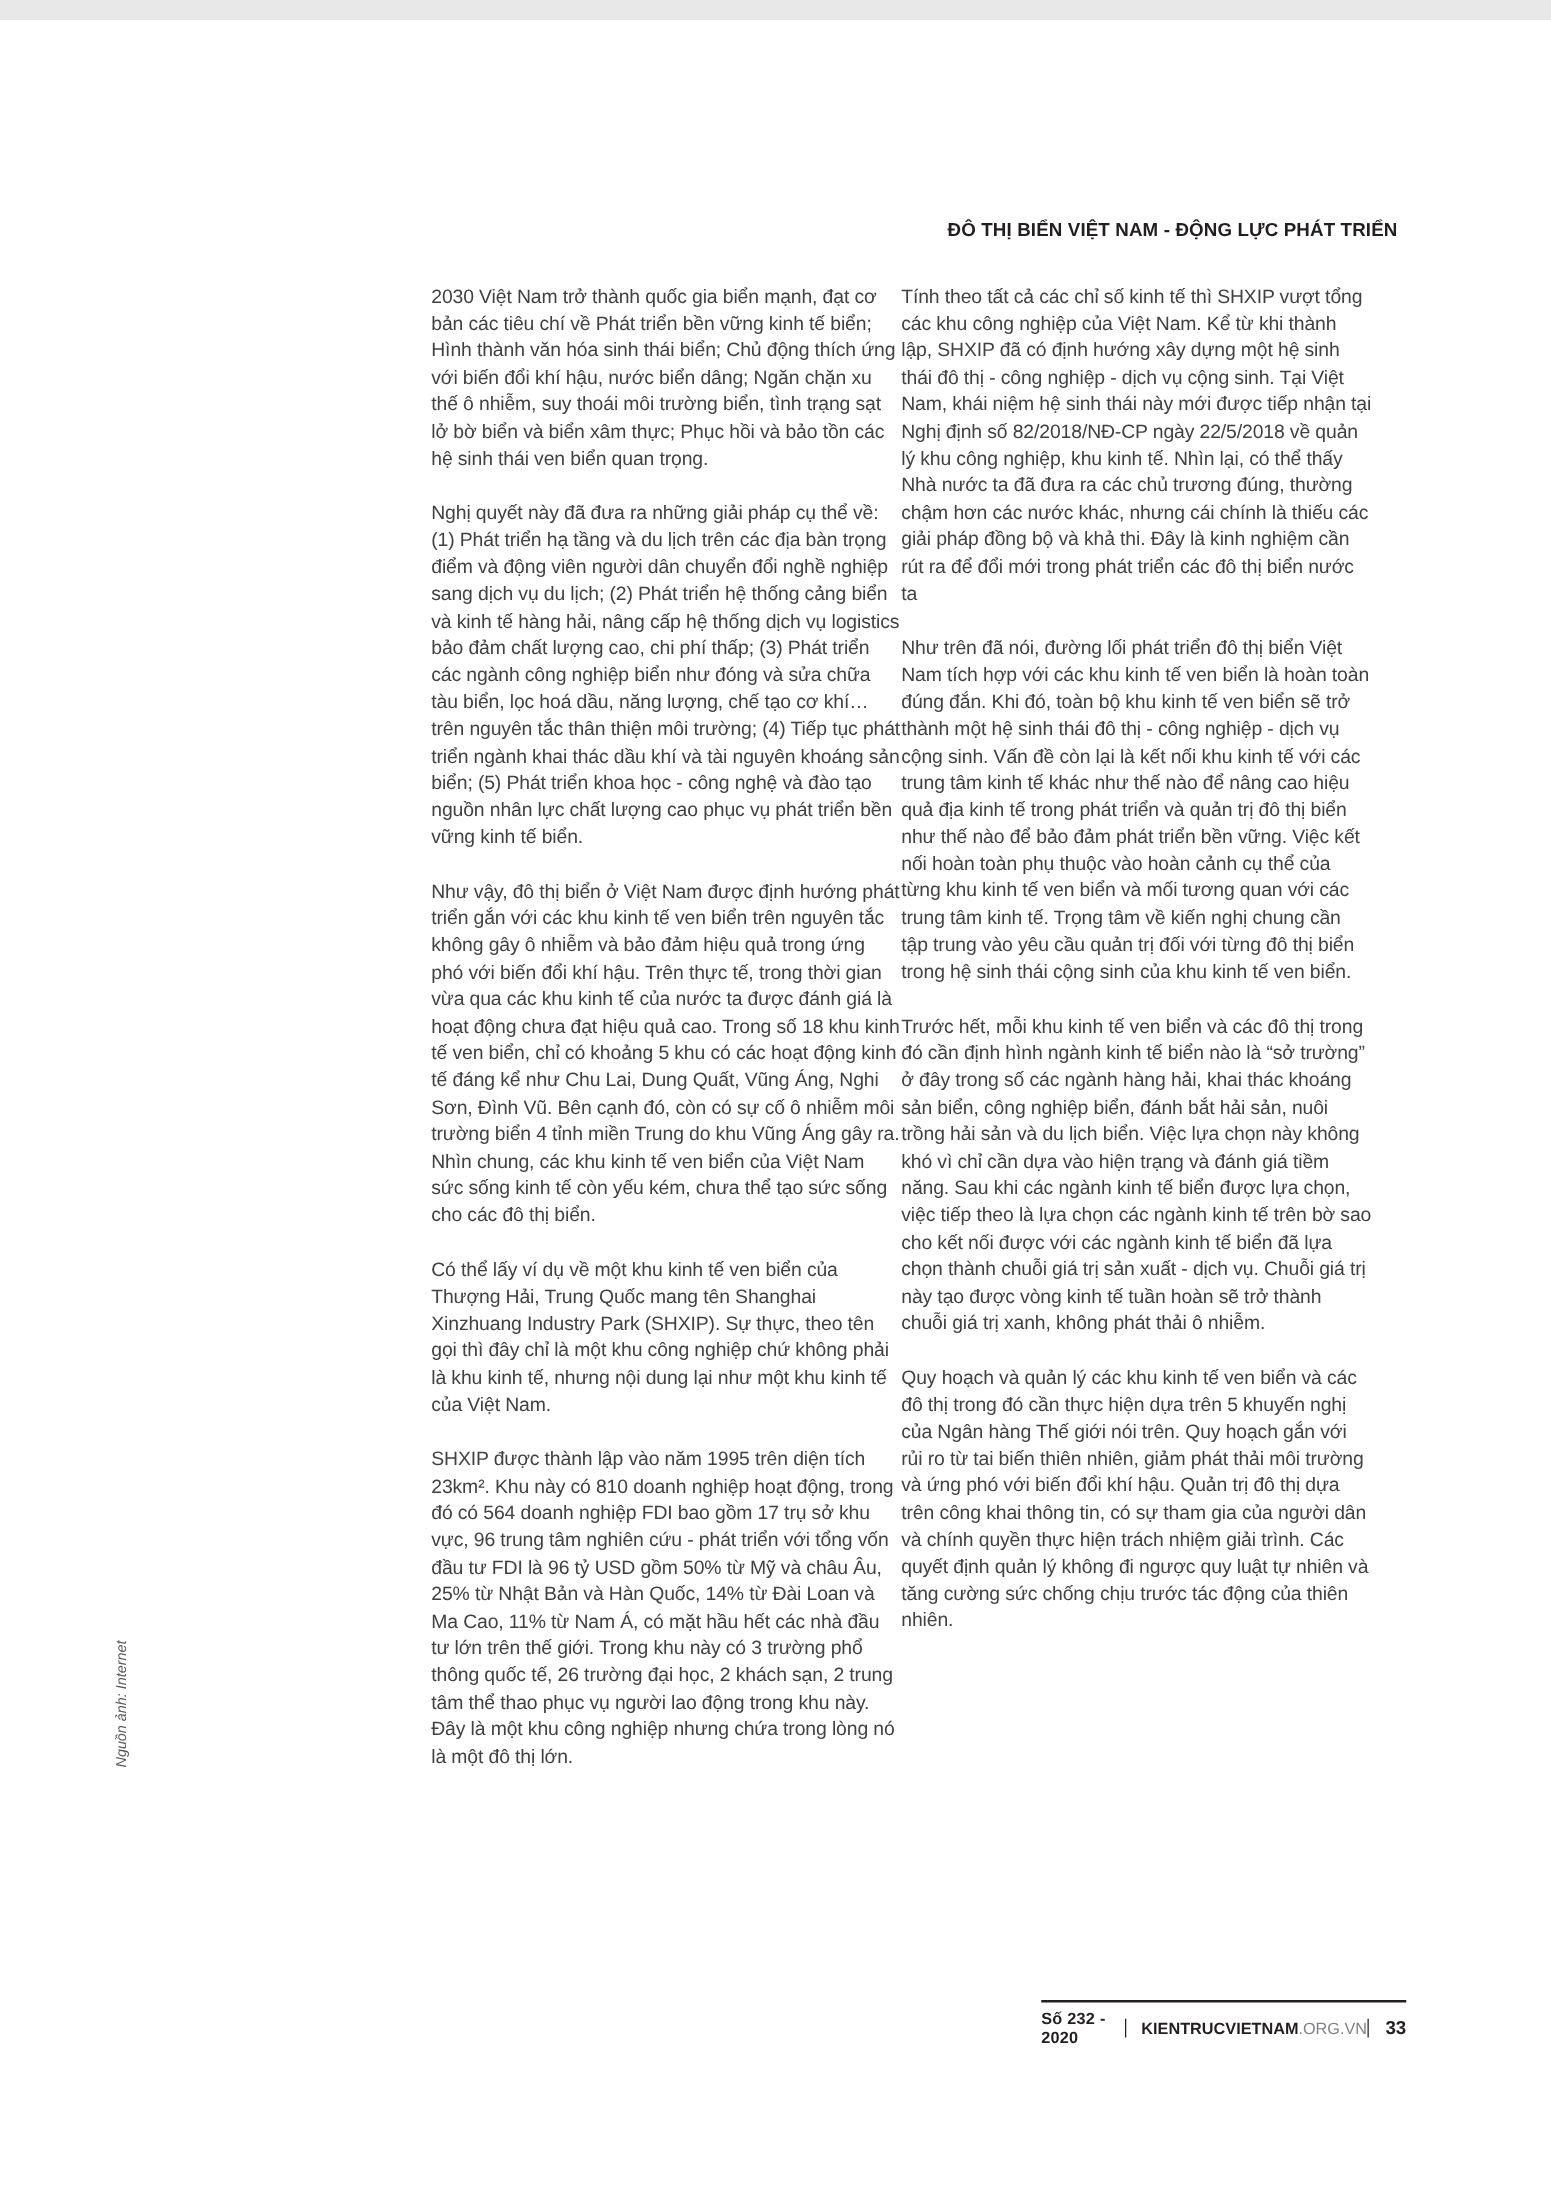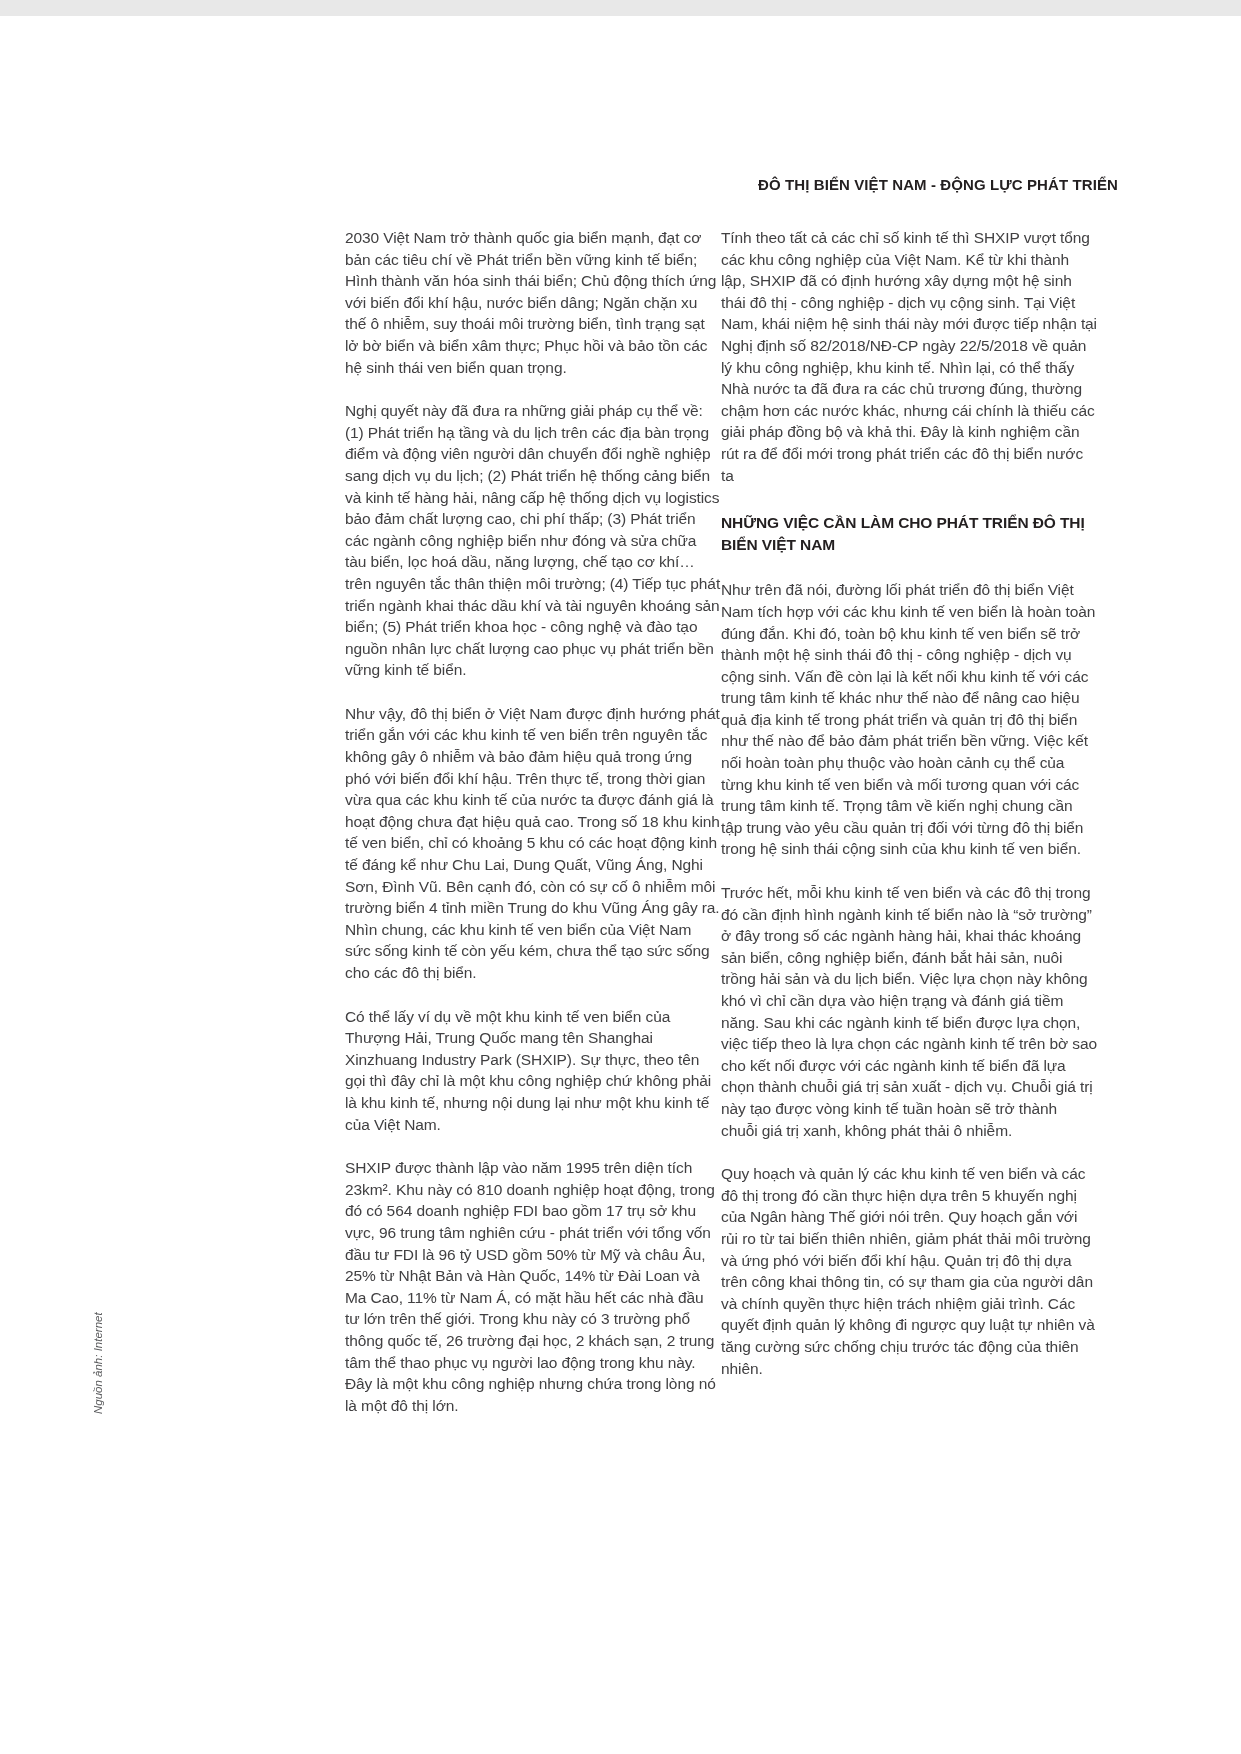--- a/index.html
+++ b/index.html
@@ -97,22 +97,28 @@
     <div class="col">
       <p>2030 Việt Nam trở thành quốc gia biển mạnh, đạt cơ bản các tiêu chí về Phát triển bền vững kinh tế biển; Hình thành văn hóa sinh thái biển; Chủ động thích ứng với biến đổi khí hậu, nước biển dâng; Ngăn chặn xu thế ô nhiễm, suy thoái môi trường biển, tình trạng sạt lở bờ biển và biển xâm thực; Phục hồi và bảo tồn các hệ sinh thái ven biển quan trọng.</p>
       <p>Nghị quyết này đã đưa ra những giải pháp cụ thể về: (1) Phát triển hạ tầng và du lịch trên các địa bàn trọng điểm và động viên người dân chuyển đổi nghề nghiệp sang dịch vụ du lịch; (2) Phát triển hệ thống cảng biển và kinh tế hàng hải, nâng cấp hệ thống dịch vụ logistics bảo đảm chất lượng cao, chi phí thấp; (3) Phát triển các ngành công nghiệp biển như đóng và sửa chữa tàu biển, lọc hoá dầu, năng lượng, chế tạo cơ khí… trên nguyên tắc thân thiện môi trường; (4) Tiếp tục phát triển ngành khai thác dầu khí và tài nguyên khoáng sản biển; (5) Phát triển khoa học - công nghệ và đào tạo nguồn nhân lực chất lượng cao phục vụ phát triển bền vững kinh tế biển.</p>
       <p>Như vậy, đô thị biển ở Việt Nam được định hướng phát triển gắn với các khu kinh tế ven biển trên nguyên tắc không gây ô nhiễm và bảo đảm hiệu quả trong ứng phó với biến đổi khí hậu. Trên thực tế, trong thời gian vừa qua các khu kinh tế của nước ta được đánh giá là hoạt động chưa đạt hiệu quả cao. Trong số 18 khu kinh tế ven biển, chỉ có khoảng 5 khu có các hoạt động kinh tế đáng kể như Chu Lai, Dung Quất, Vũng Áng, Nghi Sơn, Đình Vũ. Bên cạnh đó, còn có sự cố ô nhiễm môi trường biển 4 tỉnh miền Trung do khu Vũng Áng gây ra. Nhìn chung, các khu kinh tế ven biển của Việt Nam sức sống kinh tế còn yếu kém, chưa thể tạo sức sống cho các đô thị biển.</p>
       <p>Có thể lấy ví dụ về một khu kinh tế ven biển của Thượng Hải, Trung Quốc mang tên Shanghai Xinzhuang Industry Park (SHXIP). Sự thực, theo tên gọi thì đây chỉ là một khu công nghiệp chứ không phải là khu kinh tế, nhưng nội dung lại như một khu kinh tế của Việt Nam.</p>
       <p>SHXIP được thành lập vào năm 1995 trên diện tích 23km². Khu này có 810 doanh nghiệp hoạt động, trong đó có 564 doanh nghiệp FDI bao gồm 17 trụ sở khu vực, 96 trung tâm nghiên cứu - phát triển với tổng vốn đầu tư FDI là 96 tỷ USD gồm 50% từ Mỹ và châu Âu, 25% từ Nhật Bản và Hàn Quốc, 14% từ Đài Loan và Ma Cao, 11% từ Nam Á, có mặt hầu hết các nhà đầu tư lớn trên thế giới. Trong khu này có 3 trường phổ thông quốc tế, 26 trường đại học, 2 khách sạn, 2 trung tâm thể thao phục vụ người lao động trong khu này. Đây là một khu công nghiệp nhưng chứa trong lòng nó là một đô thị lớn.</p>
     </div>
 
     <div class="col">
       <p>Tính theo tất cả các chỉ số kinh tế thì SHXIP vượt tổng các khu công nghiệp của Việt Nam. Kể từ khi thành lập, SHXIP đã có định hướng xây dựng một hệ sinh thái đô thị - công nghiệp - dịch vụ cộng sinh. Tại Việt Nam, khái niệm hệ sinh thái này mới được tiếp nhận tại Nghị định số 82/2018/NĐ-CP ngày 22/5/2018 về quản lý khu công nghiệp, khu kinh tế. Nhìn lại, có thể thấy Nhà nước ta đã đưa ra các chủ trương đúng, thường chậm hơn các nước khác, nhưng cái chính là thiếu các giải pháp đồng bộ và khả thi. Đây là kinh nghiệm cần rút ra để đổi mới trong phát triển các đô thị biển nước ta</p>
-      <h2>NHỮNG VIỆC CẦN LÀM CHO PHÁT TRIỂN ĐÔ THỊ BIỂN VIỆT NAM</h2>
       <p>Như trên đã nói, đường lối phát triển đô thị biển Việt Nam tích hợp với các khu kinh tế ven biển là hoàn toàn đúng đắn. Khi đó, toàn bộ khu kinh tế ven biển sẽ trở thành một hệ sinh thái đô thị - công nghiệp - dịch vụ cộng sinh. Vấn đề còn lại là kết nối khu kinh tế với các trung tâm kinh tế khác như thế nào để nâng cao hiệu quả địa kinh tế trong phát triển và quản trị đô thị biển như thế nào để bảo đảm phát triển bền vững. Việc kết nối hoàn toàn phụ thuộc vào hoàn cảnh cụ thể của từng khu kinh tế ven biển và mối tương quan với các trung tâm kinh tế. Trọng tâm về kiến nghị chung cần tập trung vào yêu cầu quản trị đối với từng đô thị biển trong hệ sinh thái cộng sinh của khu kinh tế ven biển.</p>
       <p>Trước hết, mỗi khu kinh tế ven biển và các đô thị trong đó cần định hình ngành kinh tế biển nào là “sở trường” ở đây trong số các ngành hàng hải, khai thác khoáng sản biển, công nghiệp biển, đánh bắt hải sản, nuôi trồng hải sản và du lịch biển. Việc lựa chọn này không khó vì chỉ cần dựa vào hiện trạng và đánh giá tiềm năng. Sau khi các ngành kinh tế biển được lựa chọn, việc tiếp theo là lựa chọn các ngành kinh tế trên bờ sao cho kết nối được với các ngành kinh tế biển đã lựa chọn thành chuỗi giá trị sản xuất - dịch vụ. Chuỗi giá trị này tạo được vòng kinh tế tuần hoàn sẽ trở thành chuỗi giá trị xanh, không phát thải ô nhiễm.</p>
       <p>Quy hoạch và quản lý các khu kinh tế ven biển và các đô thị trong đó cần thực hiện dựa trên 5 khuyến nghị của Ngân hàng Thế giới nói trên. Quy hoạch gắn với rủi ro từ tai biến thiên nhiên, giảm phát thải môi trường và ứng phó với biến đổi khí hậu. Quản trị đô thị dựa trên công khai thông tin, có sự tham gia của người dân và chính quyền thực hiện trách nhiệm giải trình. Các quyết định quản lý không đi ngược quy luật tự nhiên và tăng cường sức chống chịu trước tác động của thiên nhiên.</p>
     </div>
 
   </div>
 
+  <div class="footer">
+    <span class="f-issue">Số 232 - 2020</span>
+    <span class="f-div"></span>
+    <span class="f-site"><span class="f-site-name">KIENTRUCVIETNAM</span><span class="f-site-domain">.ORG.VN</span></span>
+    <span class="f-div push"></span>
+    <span class="f-page">33</span>
+  </div>
 
 </div>
 
 </body></html>

